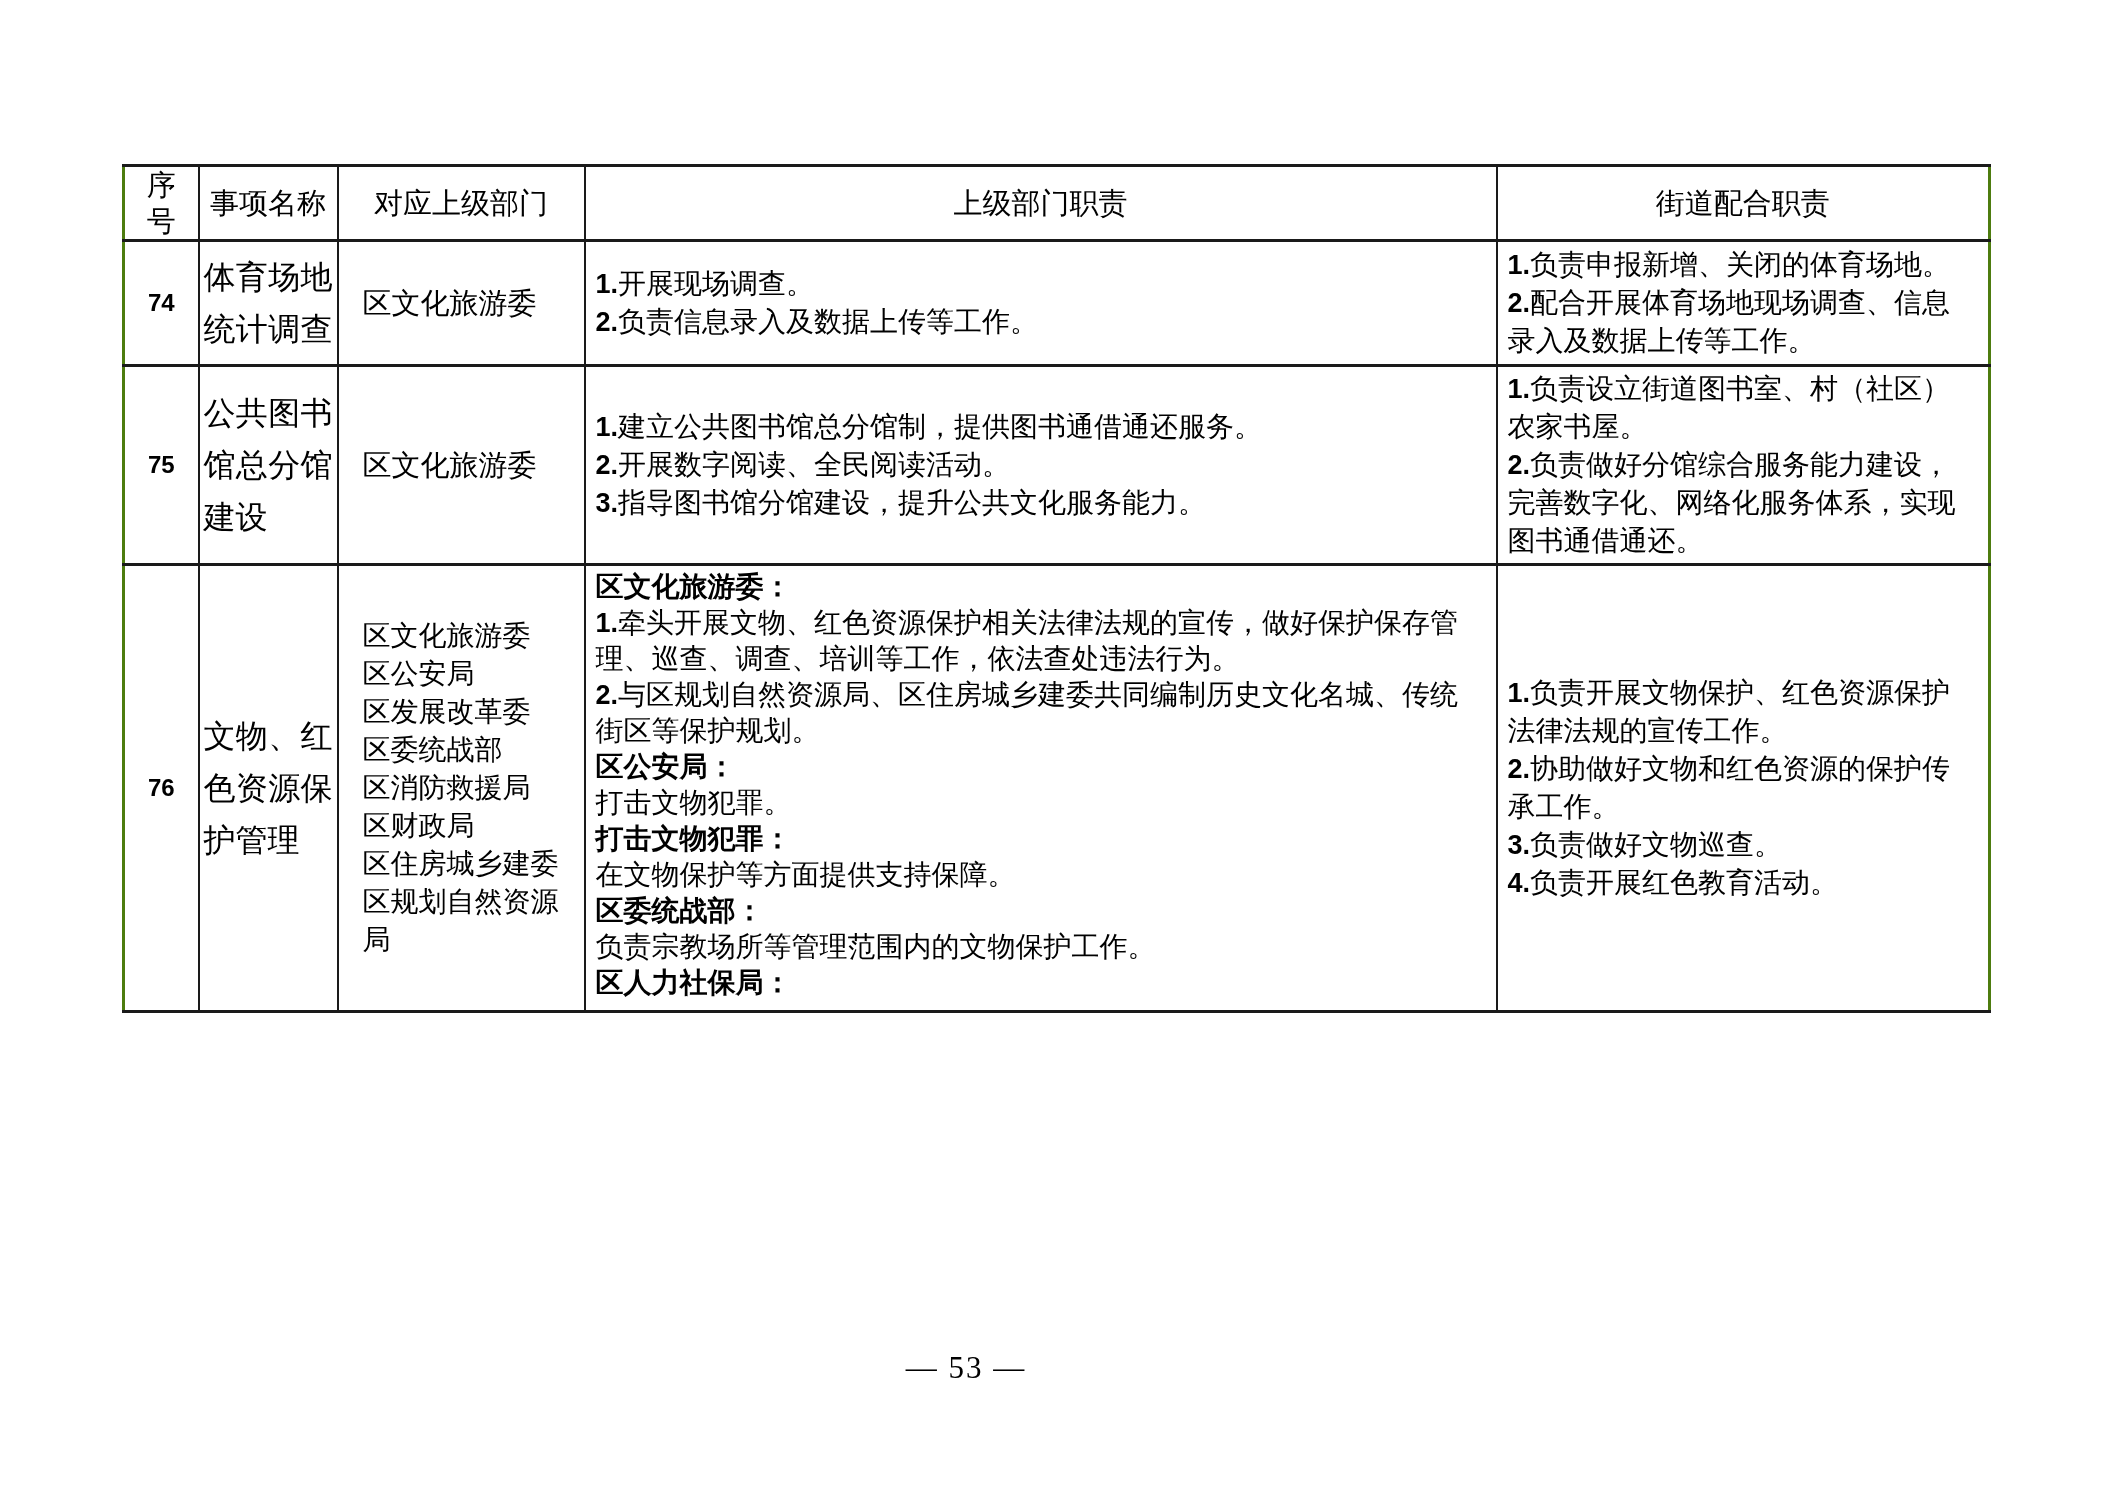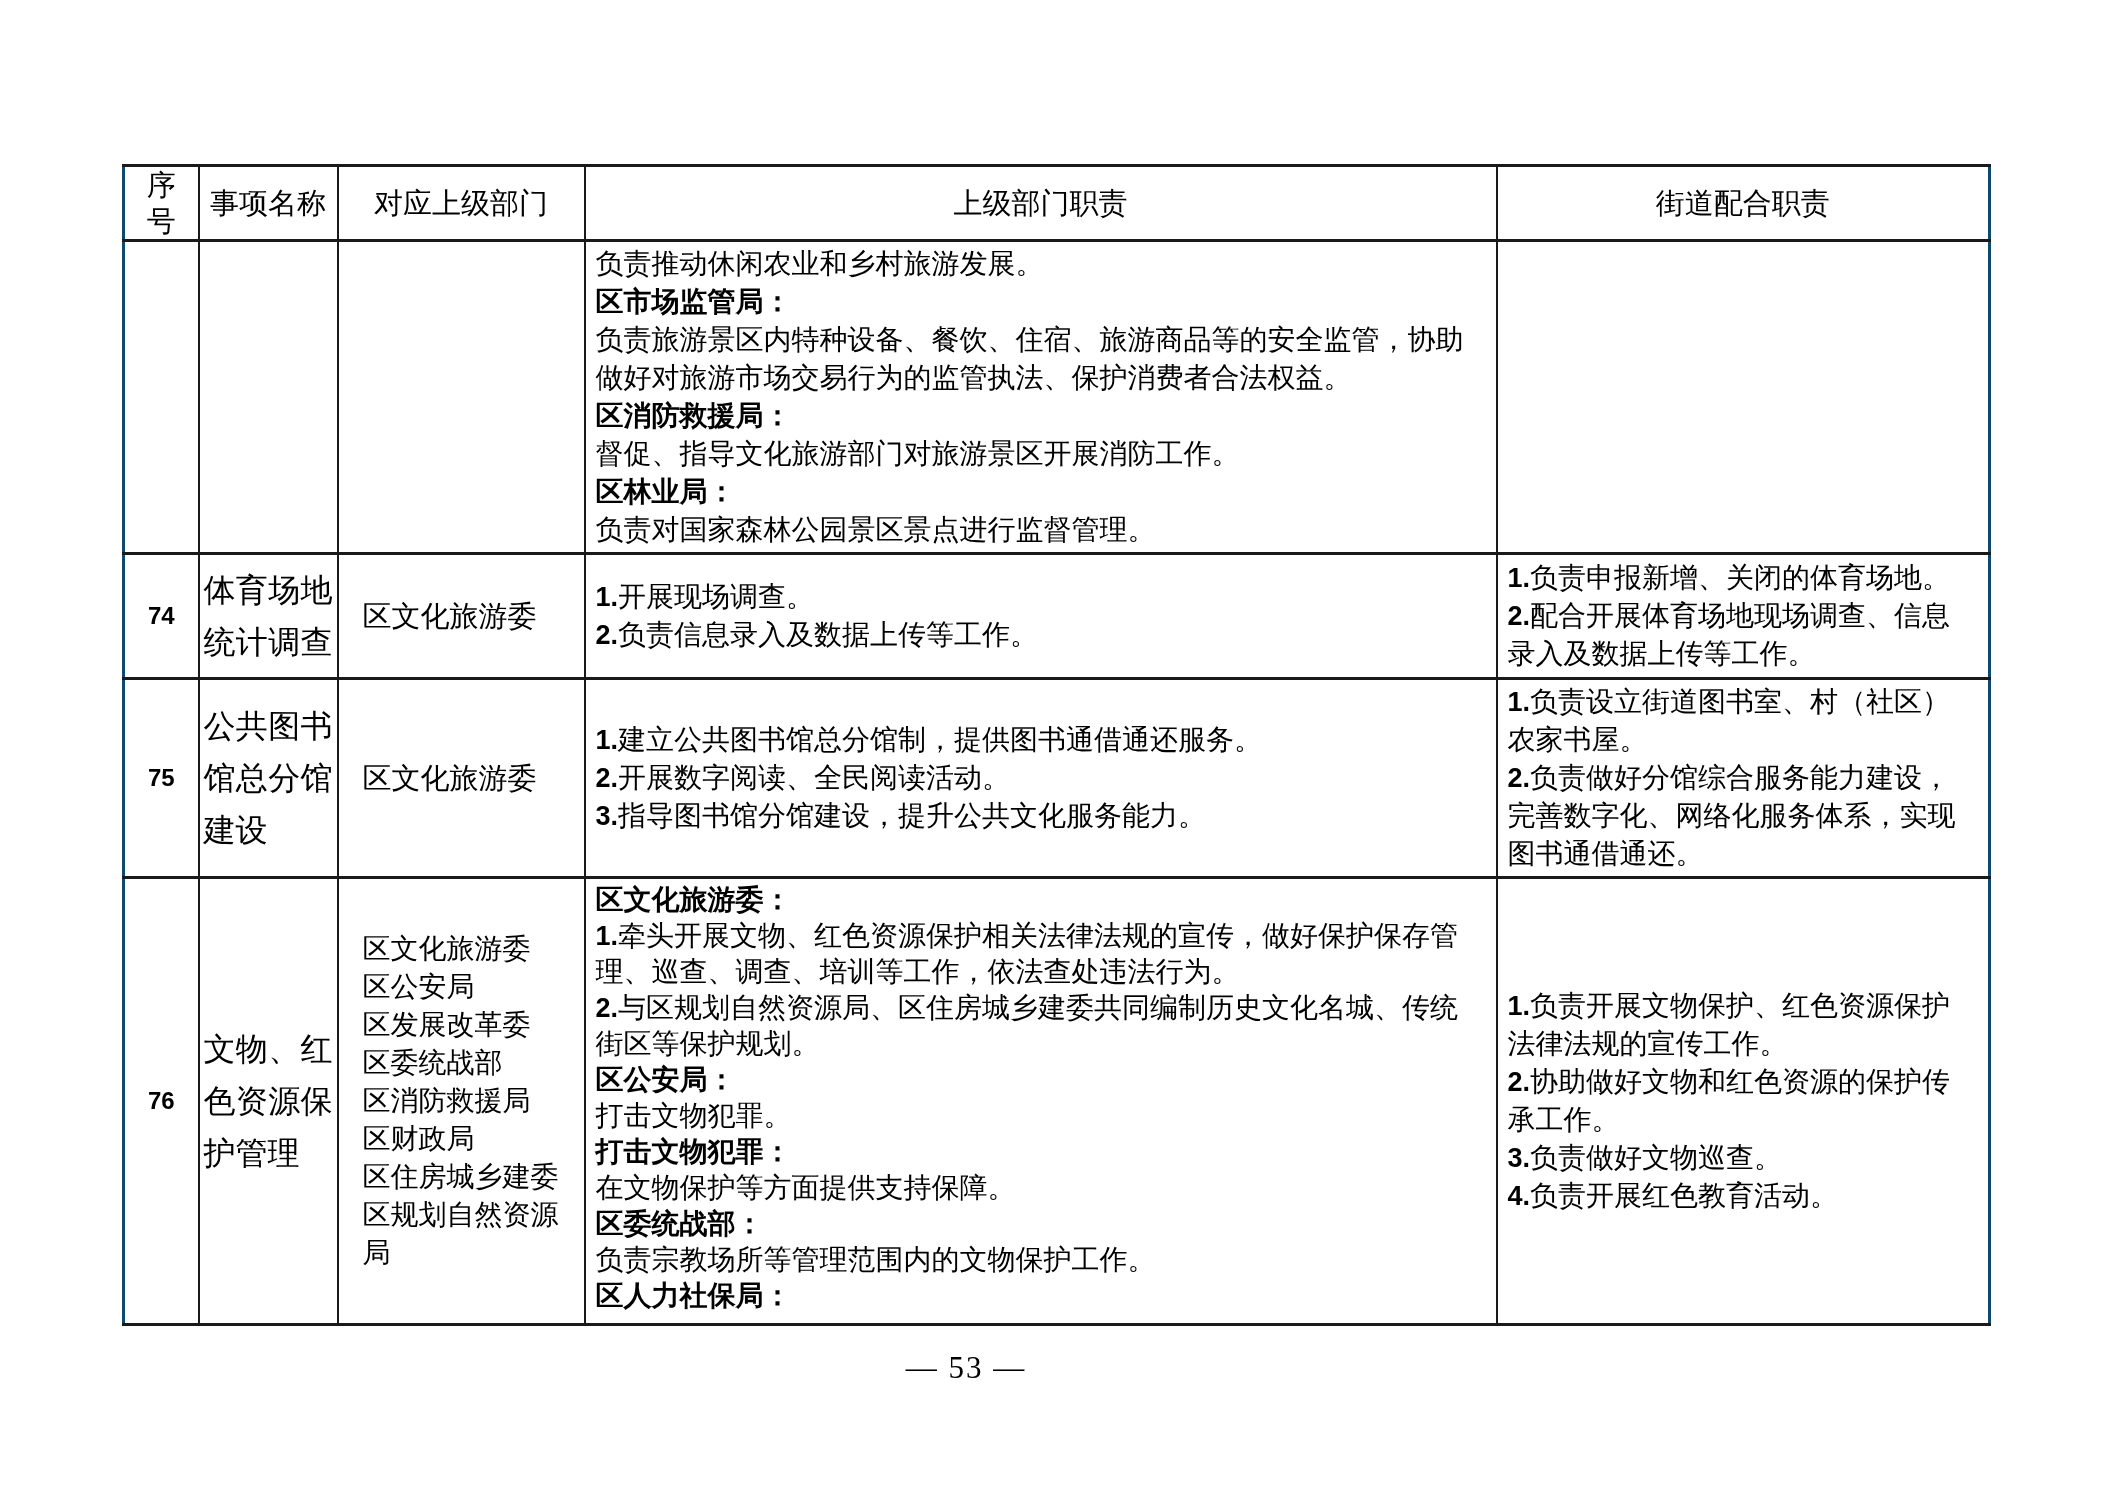--- a/index.html
+++ b/index.html
@@ -14,21 +14,21 @@
     position: relative;
     width: 2104px; height: 1488px;
     background: #ffffff;
   }
   table.doc {
     position: absolute;
     left: 122px; top: 164px;
     width: 1866px;
     border-collapse: collapse;
     table-layout: fixed;
-    border: 3px solid #0c4a6e;
+    border: 3px solid #4d7c0f;
   }
   td, th {
     border-left: 2px solid #1a1a1a;
     border-right: 2px solid #1a1a1a;
     border-top: 3px solid #1a1a1a;
     border-bottom: 3px solid #1a1a1a;
     vertical-align: middle;
     font-weight: normal;
     box-sizing: border-box;
   }
@@ -115,35 +115,20 @@
 
     <tbody>
         <tr class="hdr">
       <th class="c1">序号</th>
       <th class="c2">事项名称</th>
       <th class="c3">对应上级部门</th>
       <th class="c4">上级部门职责</th>
       <th class="c5">街道配合职责</th>
     </tr>
 
-    <tr class="row-cont">
-      <td class="no"></td>
-      <td class="name"></td>
-      <td class="dept"></td>
-      <td class="duties vtop">
-        <p class="ln">负责推动休闲农业和乡村旅游发展。</p>
-        <p class="ln h">区市场监管局：</p>
-        <p class="ln">负责旅游景区内特种设备、餐饮、住宿、旅游商品等的安全监管，协助做好对旅游市场交易行为的监管执法、保护消费者合法权益。</p>
-        <p class="ln h">区消防救援局：</p>
-        <p class="ln">督促、指导文化旅游部门对旅游景区开展消防工作。</p>
-        <p class="ln h">区林业局：</p>
-        <p class="ln">负责对国家森林公园景区景点进行监督管理。</p>
-      </td>
-      <td class="coop"></td>
-    </tr>
 
     <tr class="row-74">
       <td class="no">74</td>
       <td class="name spread-last">体育场地统计调查</td>
       <td class="dept">区文化旅游委</td>
       <td class="duties">
         <p class="ln"><span class="num">1.</span><span>开展现场调查。</span></p>
         <p class="ln"><span class="num">2.</span><span>负责信息录入及数据上传等工作。</span></p>
       </td>
       <td class="coop">

